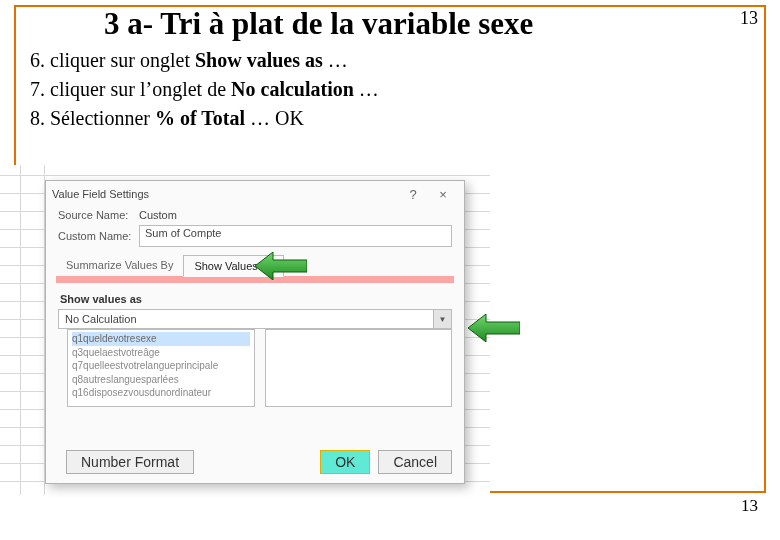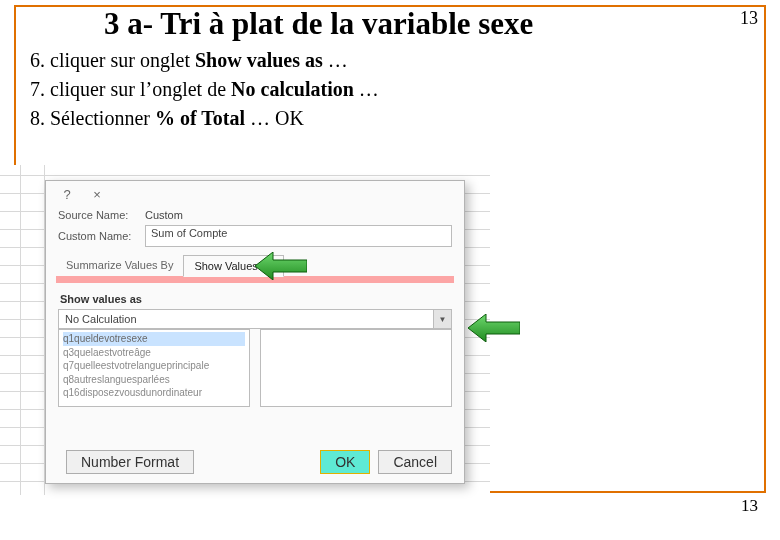--- a/index.html
+++ b/index.html
@@ -80,21 +80,21 @@
     padding: 0 6px;
     color: #444;
   }
   .titlebar .t { flex:1; font-size:11px; }
   .titlebar .ctl {
     width: 30px; text-align:center; font-size:13px; color:#666;
   }
   .fieldrow {
     display:flex; align-items:center;
     padding: 2px 12px;
-    gap: 12px;
+    gap: 6px;
   }
   .fieldrow label { color:#555; min-width:75px; }
   .fieldrow .static { color:#444; }
   .inputbox {
     border:1px solid #bcbcbc;
     background:#fff;
     height:22px;
     padding: 1px 5px;
     flex:1;
     color:#444;
@@ -144,20 +144,21 @@
     display:flex;
     padding: 10px 14px 3px 14px;
     color:#555;
     font-size:11px;
   }
   .twolabels > div { flex:1; }
   .twolists {
     display:flex;
     padding: 0 12px;
     gap: 10px;
+    margin-left: 9px;
   }
   .listbox {
     flex:1;
     border:1px solid #bcbcbc;
     background:#fff;
     height: 78px;
     overflow:hidden;
     padding: 2px 4px;
     font-size:10px;
     color:#8a8a8a;
@@ -236,20 +237,21 @@
     <div class="row" style="top:262px"></div>
     <div class="row" style="top:280px"></div>
     <div class="row" style="top:298px"></div>
     <div class="row" style="top:316px"></div>
     <div class="col" style="left:20px"></div>
     <div class="col" style="left:44px"></div>
   </div>
 
   <div class="dialog">
     <div class="titlebar">
+      <div class="t">Value Field Settings</div>
       <div class="ctl">?</div>
       <div class="ctl">×</div>
     </div>
 
     <div class="fieldrow">
       <label>Source Name:</label>
       <span class="static">Custom</span>
     </div>
     <div class="fieldrow">
       <label>Custom Name:</label>

